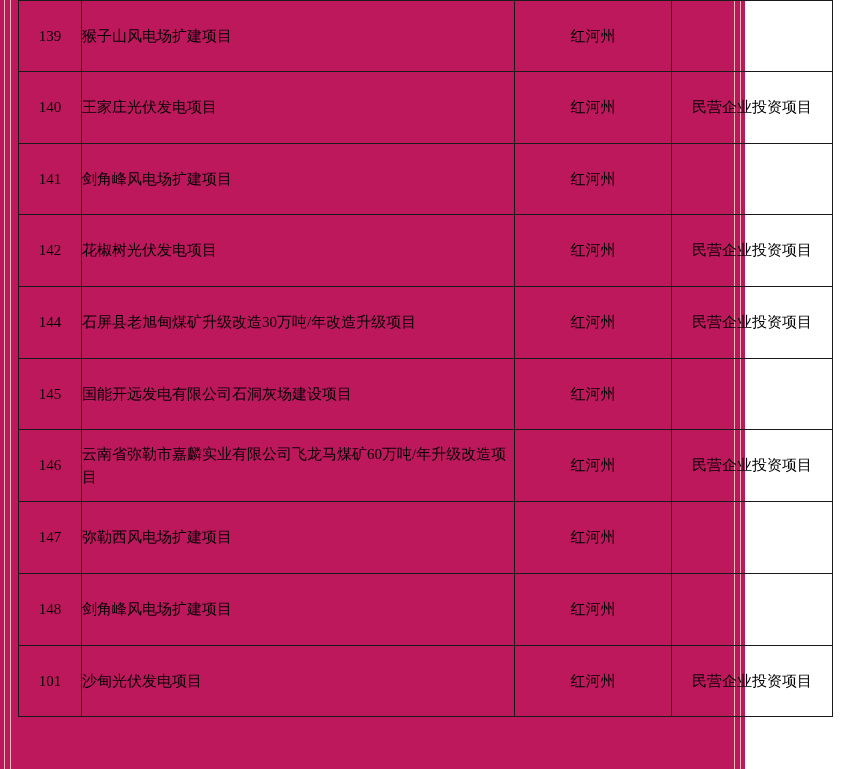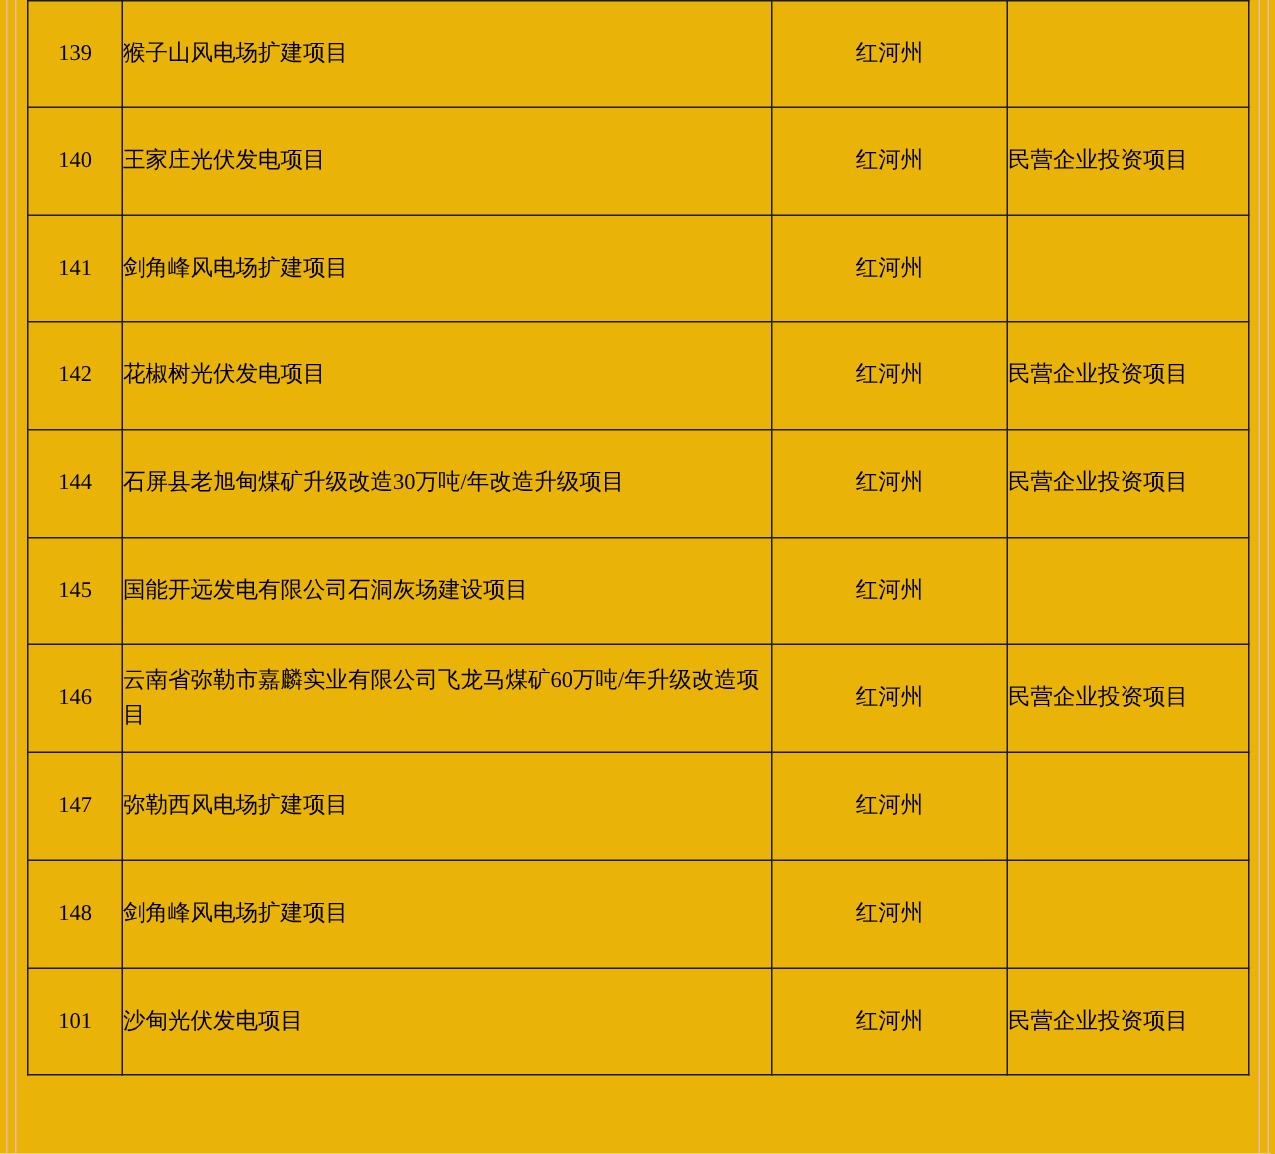--- a/index.html
+++ b/index.html
@@ -9,23 +9,23 @@
   }
   body {
     width: 850px;
     height: 769px;
     font-family: "Liberation Serif", "DejaVu Serif", serif;
     color: #000000;
     overflow: hidden;
   }
   .page {
     position: relative;
-    width: 850px;
+    width: 745px;
     height: 769px;
-    background: #eab308;
+    background: #be185d;
   }
   
   .edge-line-left {
     position: absolute;
     top: 0;
     bottom: 0;
     width: 1px;
     background: #e8b7b7;
   }
   .edge-line-left.a { left: 4px; }
@@ -70,20 +70,21 @@
     padding-right: 10px;
     margin-top: 40px;
   }
   td.col-region {
     width: 156px;
     text-align: center;
     margin-left: 36px;
   }
   td.col-type {
     width: 160px;
+    text-align: center;
   }
   tr.row-h70 td { height: 58px; }
   tr.row-h71 td { height: 59px; }
   .cell-text {
     display: block;
   }
 </style>
 </head>
 <body>
 

